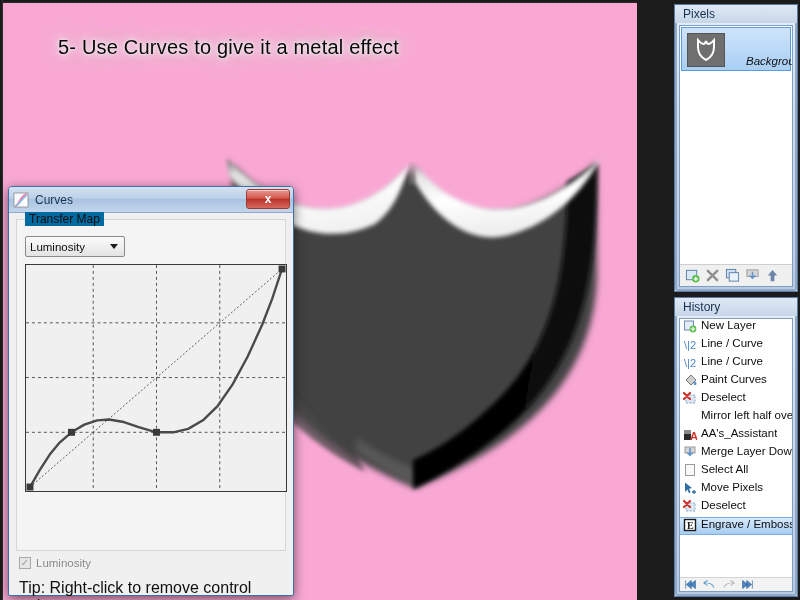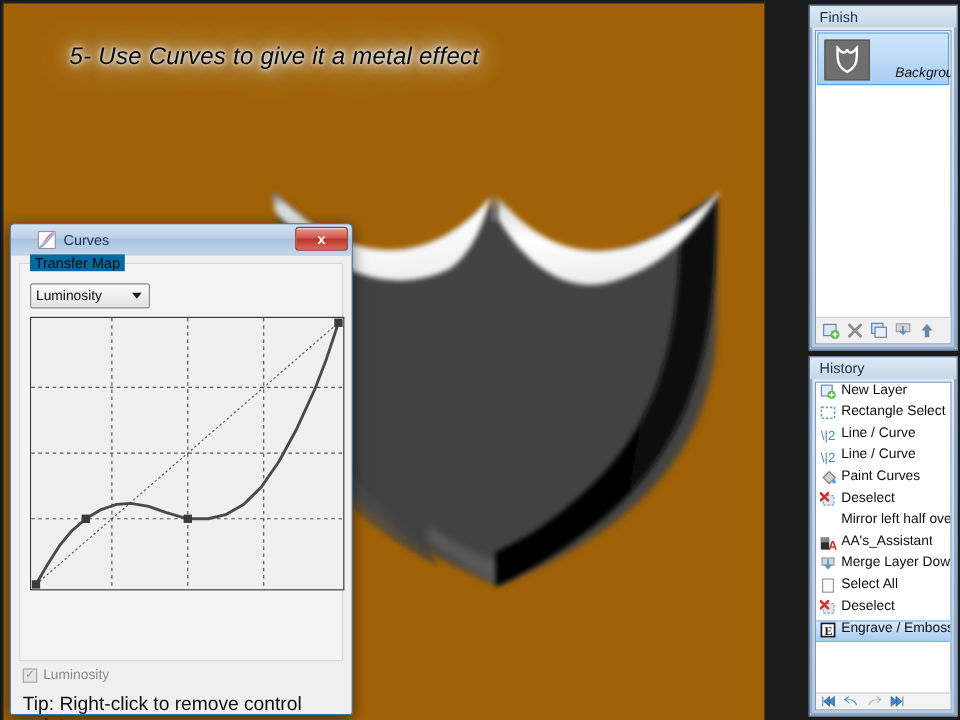--- a/index.html
+++ b/index.html
@@ -6,21 +6,21 @@
   html, body {
     width: 800px; height: 600px; overflow: hidden;
     font-family: "Liberation Sans", sans-serif;
     background: #1b1b1b;
   }
   #app { position: relative; width: 800px; height: 600px; }
 
   
   #canvas-area {
     position: absolute; left: 0; top: 0; width: 637px; height: 600px;
-    background: #a16207; overflow: hidden; font-style: italic;
+    background: #f9a8d4; overflow: hidden;
   }
   #canvas-frame-edge {
     position: absolute; left: 0; top: 0; width: 672px; height: 3px;
     background: linear-gradient(#141414, #2a2a2a);
   }
   #canvas-left-edge {
     position: absolute; left: 0; top: 0; width: 3px; height: 600px;
     background: linear-gradient(90deg,#141414,#2e2e2e);
   }
 
@@ -114,21 +114,21 @@
     background: #f0f0f0;
     border: 1px solid #3f6fa5;
     border-radius: 4px 4px 2px 2px;
     box-shadow: 0 3px 12px rgba(0,0,0,.55);
   }
   #curves-titlebar {
     position: relative; height: 26px;
     background: linear-gradient(180deg,#d4e2f2 0%, #bcd0e8 45%, #a8c3e0 50%, #c3d6ec 100%);
     border-radius: 3px 3px 0 0;
     border-bottom: 1px solid #8fa9c6;
-    display: flex; align-items: center; padding-left: 22px;
+    display: flex; align-items: center; padding-left: 4px;
   }
   #curves-title-text {
     font-size: 12px; color: #18334f; margin-left: 6px;
   }
   #curves-close {
     position: absolute; right: 3px; top: 2px; width: 44px; height: 20px;
     border-radius: 3px; border: 1px solid #9a3c33;
     background: linear-gradient(180deg,#e79a92 0%, #d4584c 45%, #b8342a 52%, #d9695d 100%);
     color: #fff; font-size: 12px; font-weight: bold;
     display: flex; align-items: center; justify-content: center;
@@ -236,21 +236,21 @@
                C 262 124, 230 96, 210 62 Z" fill="url(#gTopR)" filter="url(#soft)"></path>
 
       <path d="M204 44 L 210 44 L 210 64 L 204 64 Z" fill="#9a9a9a" opacity=".5" filter="url(#soft)"></path>
     </svg>
 
     <div id="canvas-caption">5- Use Curves to give it a metal effect</div>
   </div>
 
   <div id="layers-panel" class="panel">
     <div class="panel-chrome"></div>
-    <div class="panel-title">Finish</div>
+    <div class="panel-title">Pixels</div>
     <div class="panel-body">
       <div id="layers-list">
         <div class="layer-row">
           <div class="layer-thumb">
             <svg width="20" height="24" viewBox="0 0 20 24">
               <path d="M2 2 C6 7 9 7 10 3 C11 7 14 7 18 2 L18 9 C18 16 14 20 10 22 C6 20 2 16 2 9 Z" fill="none" stroke="#ffffff" stroke-width="2"></path>
             </svg>
           </div>
           <div class="layer-name">Background</div>
         </div>
@@ -287,26 +287,20 @@
           <div class="hist-row">
             <svg class="hist-ico" viewBox="0 0 14 14">
               <rect x="1.5" y="2" width="9" height="9" fill="#e3eef9" stroke="#6b8bb0"></rect>
               <circle cx="10" cy="10" r="3.4" fill="#5bbf4b"></circle>
               <path d="M10 7.8v4.4M7.8 10h4.4" stroke="#fff" stroke-width="1.2"></path>
             </svg>
             <span class="hist-label">New Layer</span>
           </div>
           <div class="hist-row">
             <svg class="hist-ico" viewBox="0 0 14 14">
-              <rect x="1.5" y="2.5" width="11" height="9" fill="none" stroke="#5b9bd5" stroke-dasharray="2,1.6" stroke-width="1.3"></rect>
-            </svg>
-            <span class="hist-label">Rectangle Select</span>
-          </div>
-          <div class="hist-row">
-            <svg class="hist-ico" viewBox="0 0 14 14">
               <text x="1" y="12" font-size="11" fill="#4a86c8" font-family="Liberation Sans">\|2</text>
             </svg>
             <span class="hist-label">Line / Curve</span>
           </div>
           <div class="hist-row">
             <svg class="hist-ico" viewBox="0 0 14 14">
               <text x="1" y="12" font-size="11" fill="#4a86c8" font-family="Liberation Sans">\|2</text>
             </svg>
             <span class="hist-label">Line / Curve</span>
           </div>
@@ -341,20 +335,27 @@
               <rect x="2" y="2" width="10" height="6" fill="#d6d6d6" stroke="#9a9a9a"></rect>
               <path d="M7 3v7M4.4 7.6L7 10.4l2.6-2.8" stroke="#5f93c9" stroke-width="1.5" fill="none"></path>
             </svg>
             <span class="hist-label">Merge Layer Down</span>
           </div>
           <div class="hist-row">
             <svg class="hist-ico" viewBox="0 0 14 14">
               <rect x="2.5" y="1.5" width="9" height="11" fill="#fafafa" stroke="#9a9a9a"></rect>
             </svg>
             <span class="hist-label">Select All</span>
+          </div>
+          <div class="hist-row">
+            <svg class="hist-ico" viewBox="0 0 14 14">
+              <path d="M2 1.5l7 5.5-3 .8 1.6 3.6-1.6.8L4.4 8.6 2 11z" fill="#2f6ea8"></path>
+              <path d="M11 9v4M9 11h4" stroke="#2f6ea8" stroke-width="1.3"></path>
+            </svg>
+            <span class="hist-label">Move Pixels</span>
           </div>
           <div class="hist-row">
             <svg class="hist-ico" viewBox="0 0 14 14">
               <rect x="3" y="4" width="9" height="8" fill="#dde8f4" stroke="#7fa3c8" stroke-dasharray="2,1.4"></rect>
               <path d="M1 2l6 6M7 2L1 8" stroke="#d0342c" stroke-width="2.2" stroke-linecap="round"></path>
             </svg>
             <span class="hist-label">Deselect</span>
           </div>
           <div class="hist-row selected">
             <svg class="hist-ico" viewBox="0 0 14 14">

